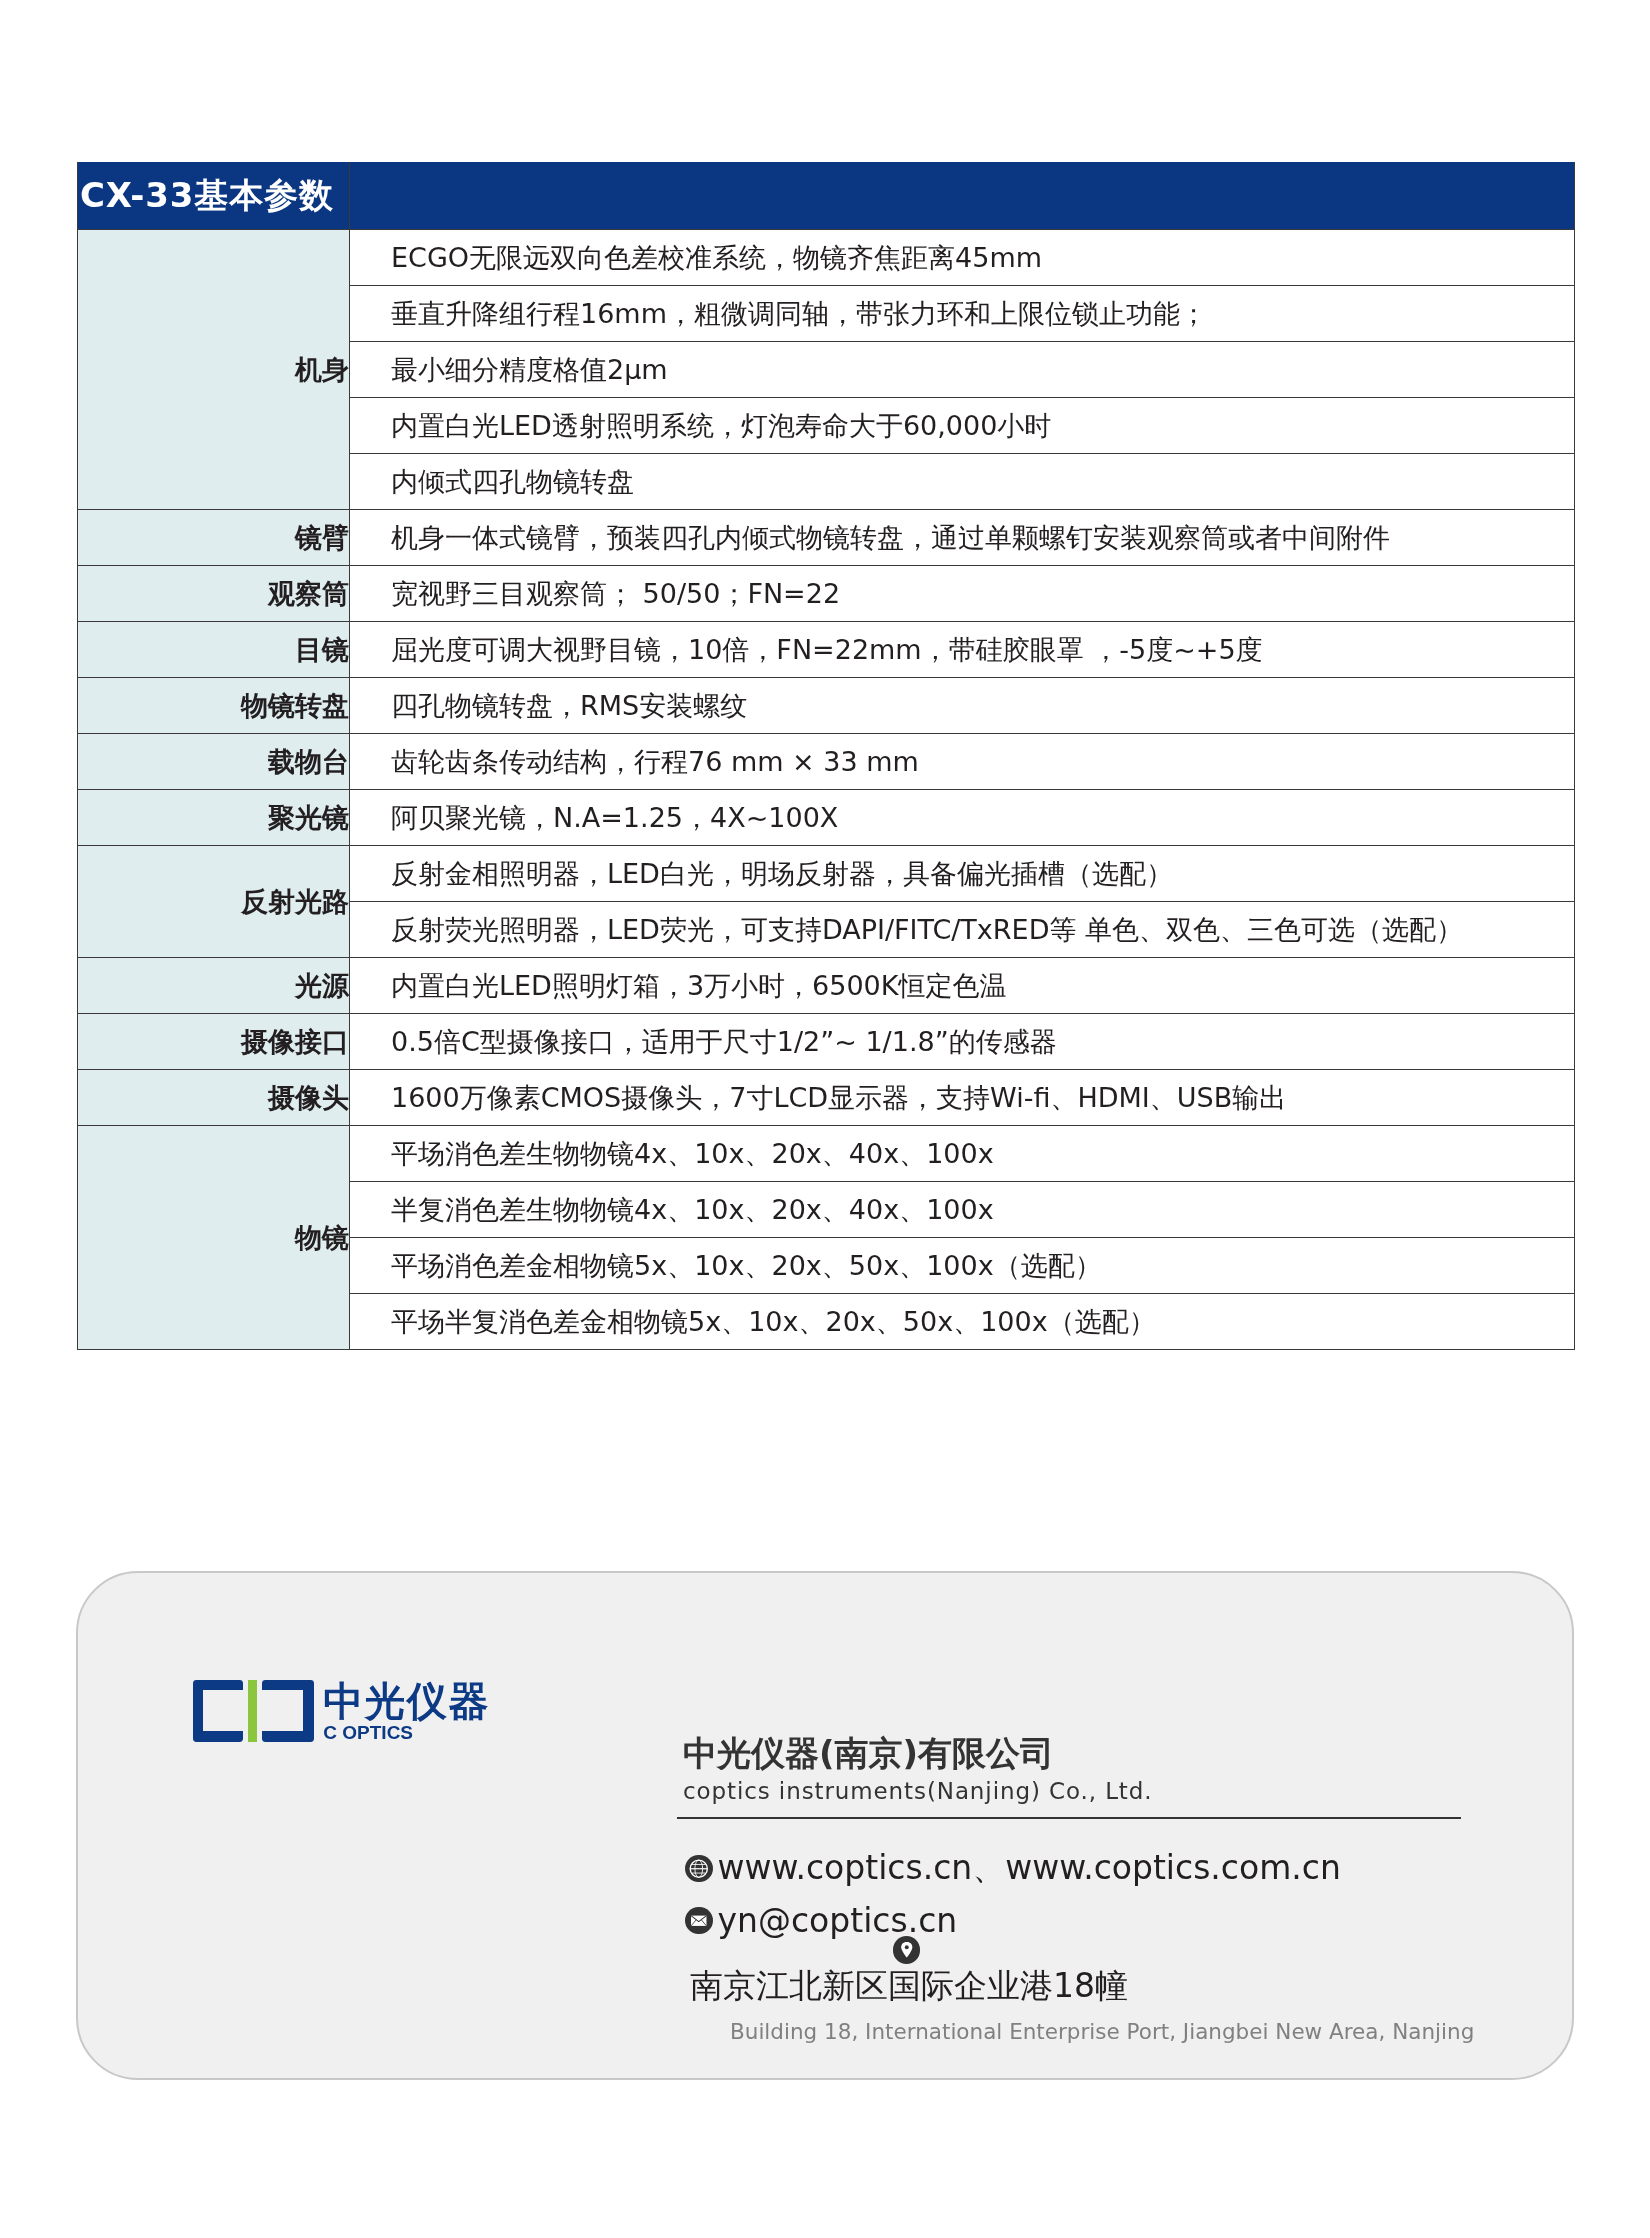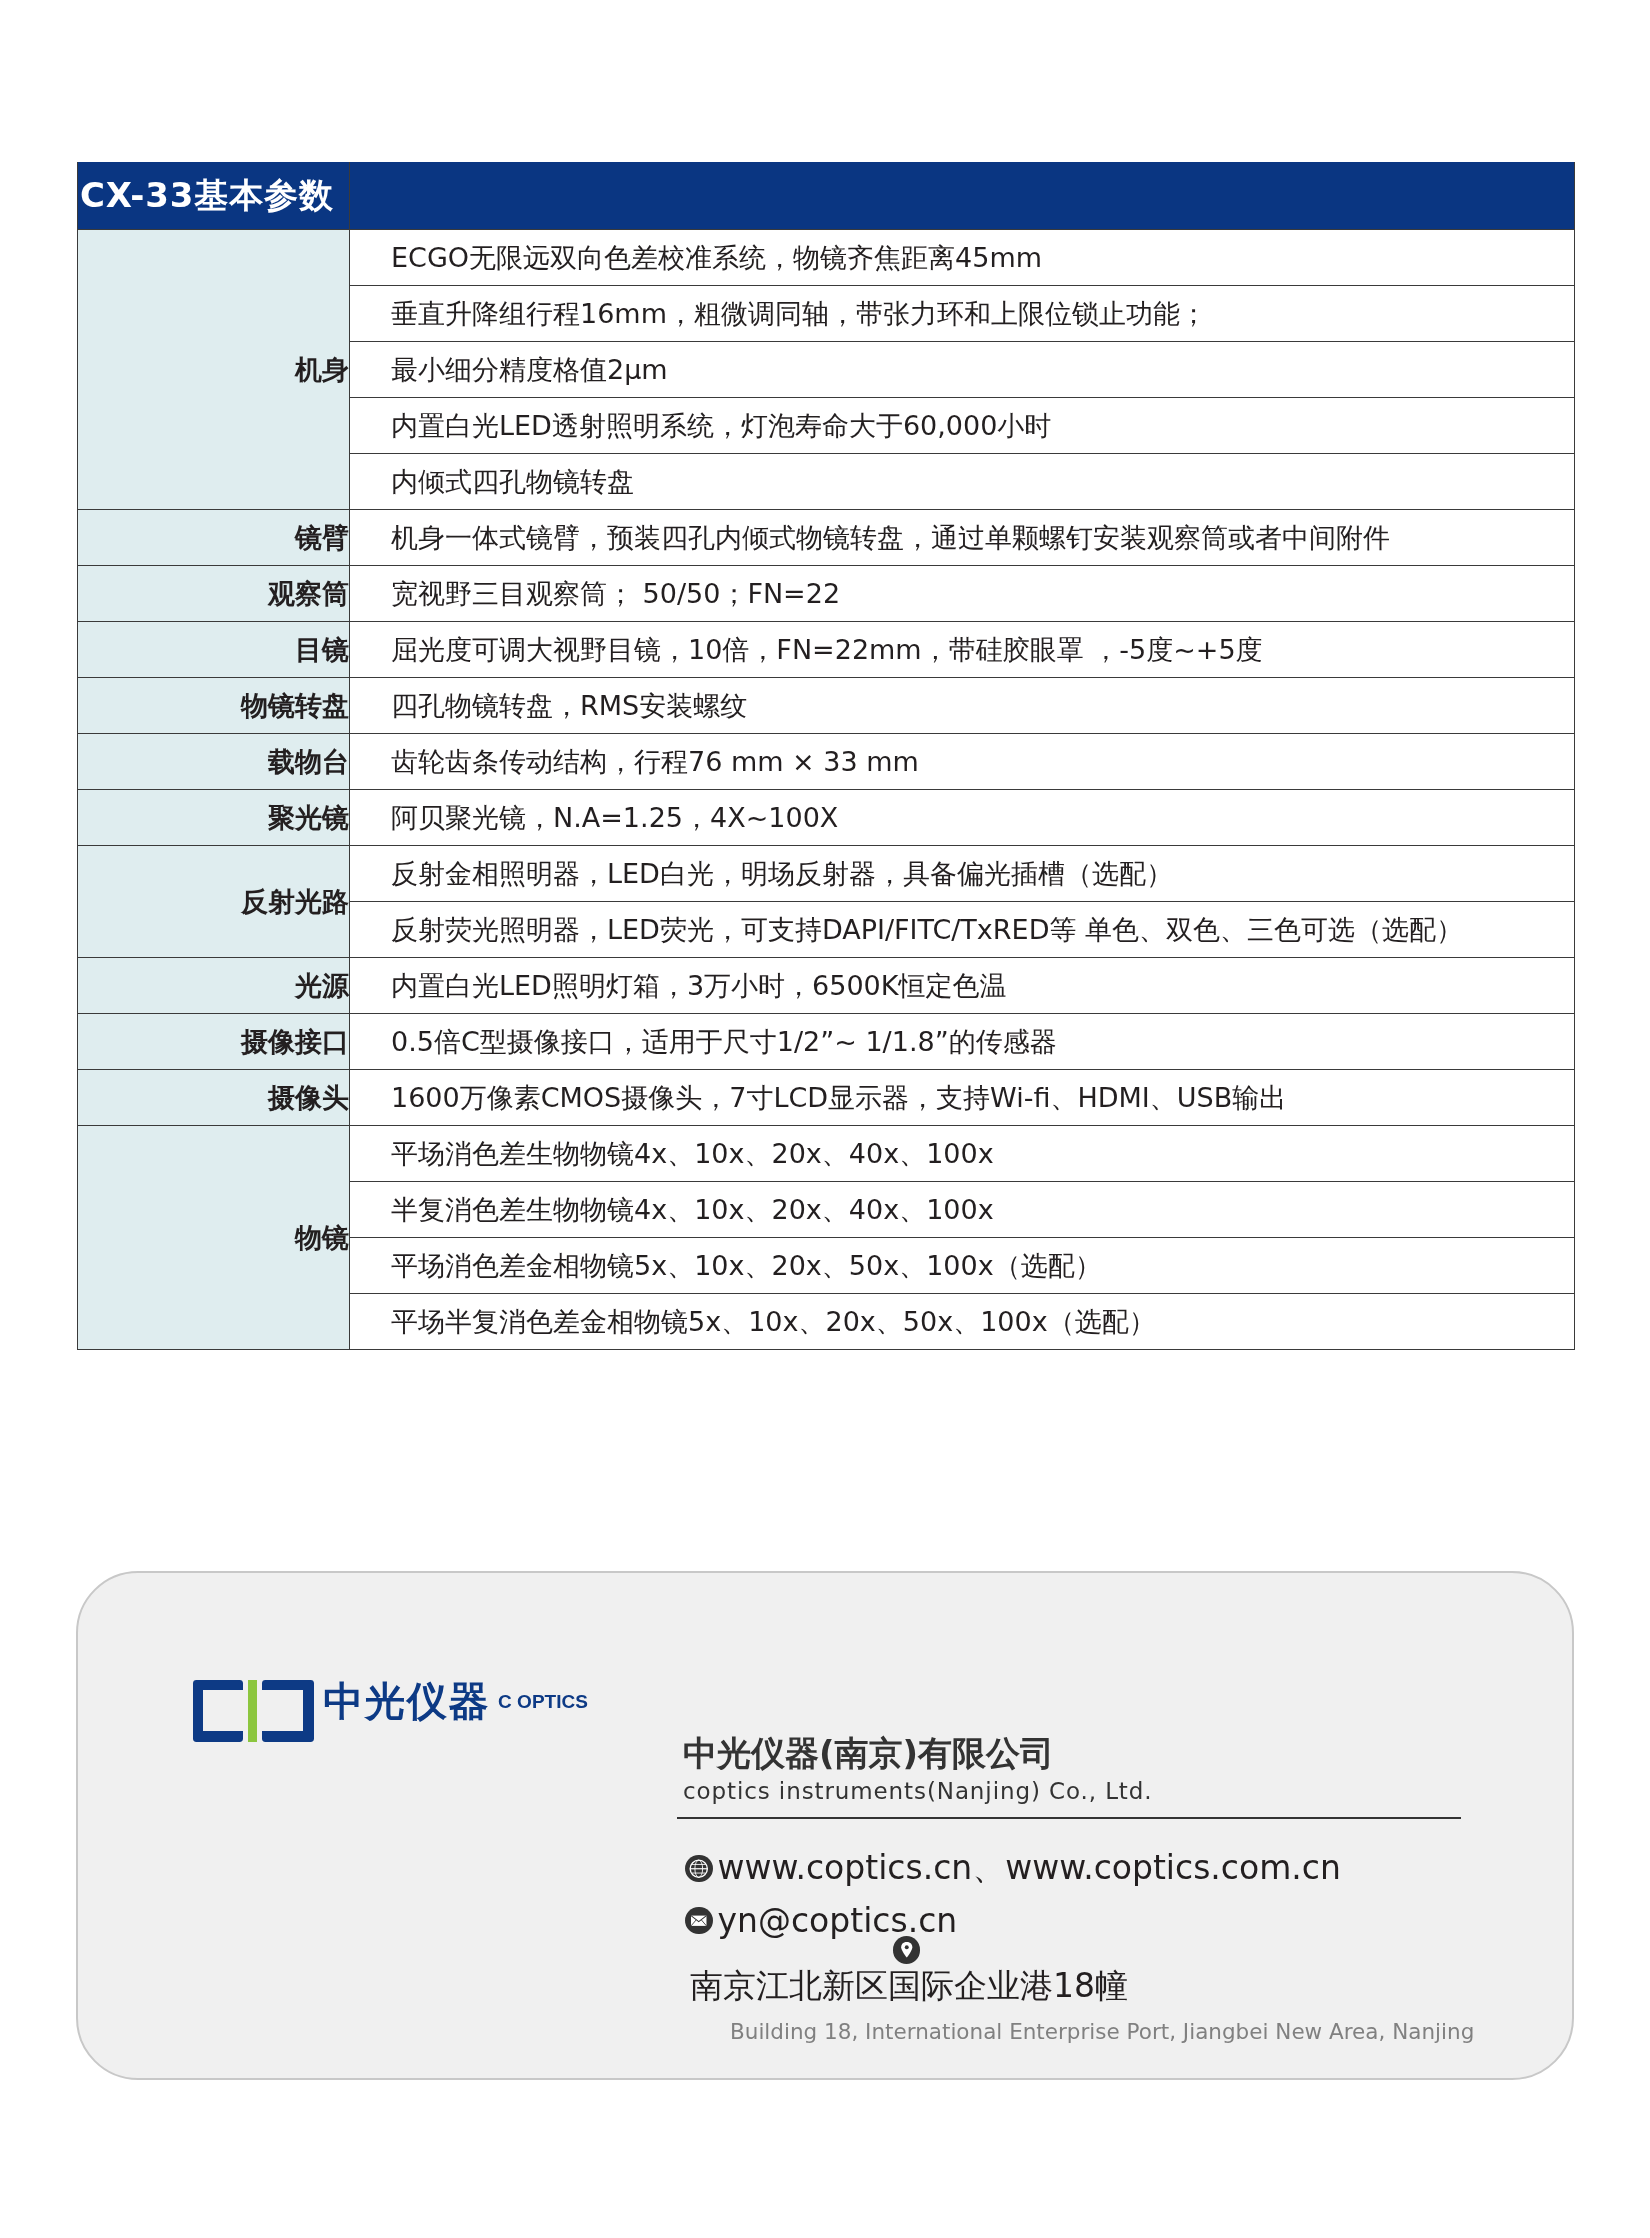--- a/index.html
+++ b/index.html
@@ -28,23 +28,23 @@
 
   .logo { position: absolute; left: 115px; top: 107px; height: 62px; display: flex; align-items: flex-start; }
   .logo-mark { position: relative; width: 120px; height: 62px; }
   .logo-mark .blk-l { position: absolute; left: 0; top: 0; width: 50px; height: 62px;
                       background: #0d3a85; border-radius: 3.4px; }
   .logo-mark .blk-l::after { content: ""; position: absolute; left: 10.3px; top: 10.3px; width: 40px; height: 41px; background: #f0f0f0; }
   .logo-mark .bar { position: absolute; left: 55px; top: 0; width: 8.6px; height: 62px; background: #8cc63f; }
   .logo-mark .blk-r { position: absolute; left: 69px; top: 0; width: 52px; height: 62px;
                       background: #0d3a85; border-radius: 3.4px; }
   .logo-mark .blk-r::after { content: ""; position: absolute; left: 0; top: 10.3px; width: 41px; height: 41px; background: #f0f0f0; }
-  .logo-text { margin-left: 10.3px; display: flex; flex-direction: row; color: #0d3a85; align-items: center; }
+  .logo-text { margin-left: 10.3px; display: flex; flex-direction: column; color: #0d3a85; }
   .logo-cn { font-size: 40px; font-weight: bold; line-height: 43px; letter-spacing: 1.7px; }
-  .logo-en { font-size: 19px; font-weight: bold; line-height: 19px; font-family: "Liberation Sans", sans-serif; margin-left: 8px; }
+  .logo-en { font-size: 19px; font-weight: bold; line-height: 19px; font-family: "Liberation Sans", sans-serif; }
 
   .company { position: absolute; left: 605px; top: 158px; }
   .company-cn { font-size: 34px; font-weight: bold; color: #333333; line-height: 45px; }
   .company-en { font-size: 23px; color: #333333; line-height: 31px; letter-spacing: 0.9px; }
   .divider { position: absolute; left: 599px; top: 244px; width: 784px; height: 1.7px; background: #333333; }
 
   .contact { position: absolute; left: 607px; display: flex; align-items: center; }
   .contact .icon { width: 27.5px; height: 27.5px; border-radius: 50%; background: #333333; position: relative; flex: none; }
   .contact .text { margin-left: 5px; font-size: 33px; color: #231f20; white-space: nowrap; }
   .c-web { top: 273px; }

